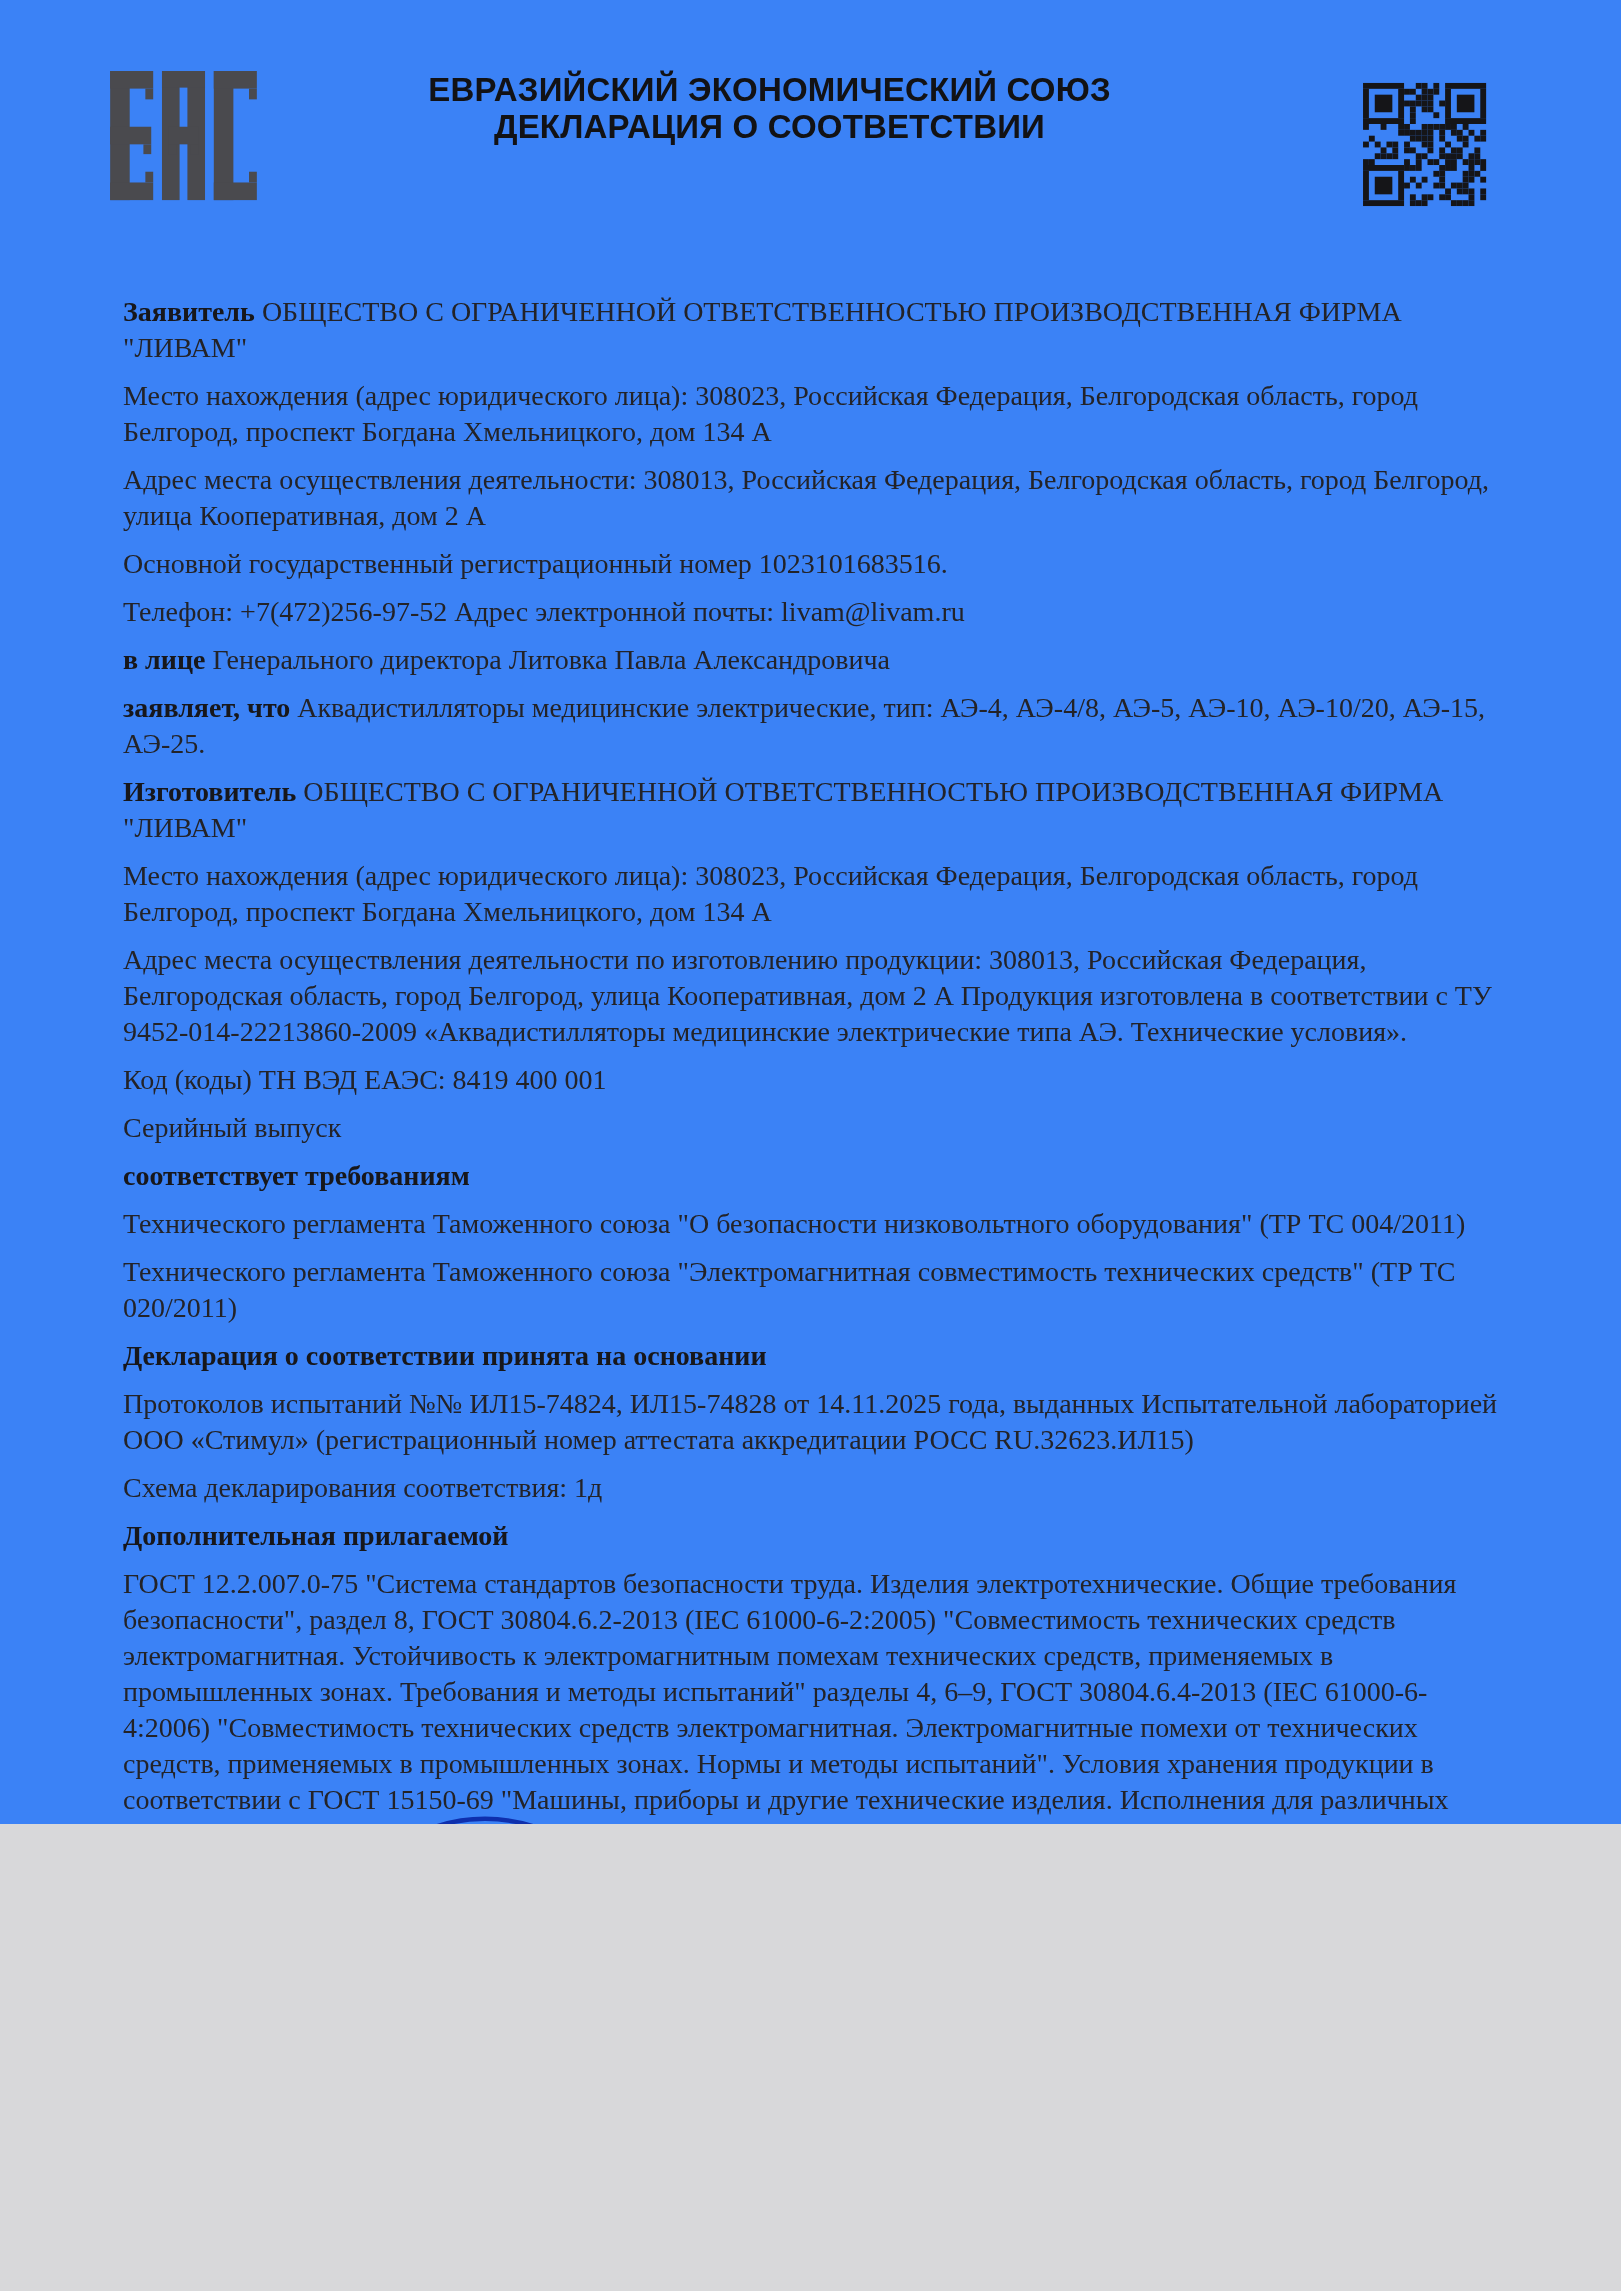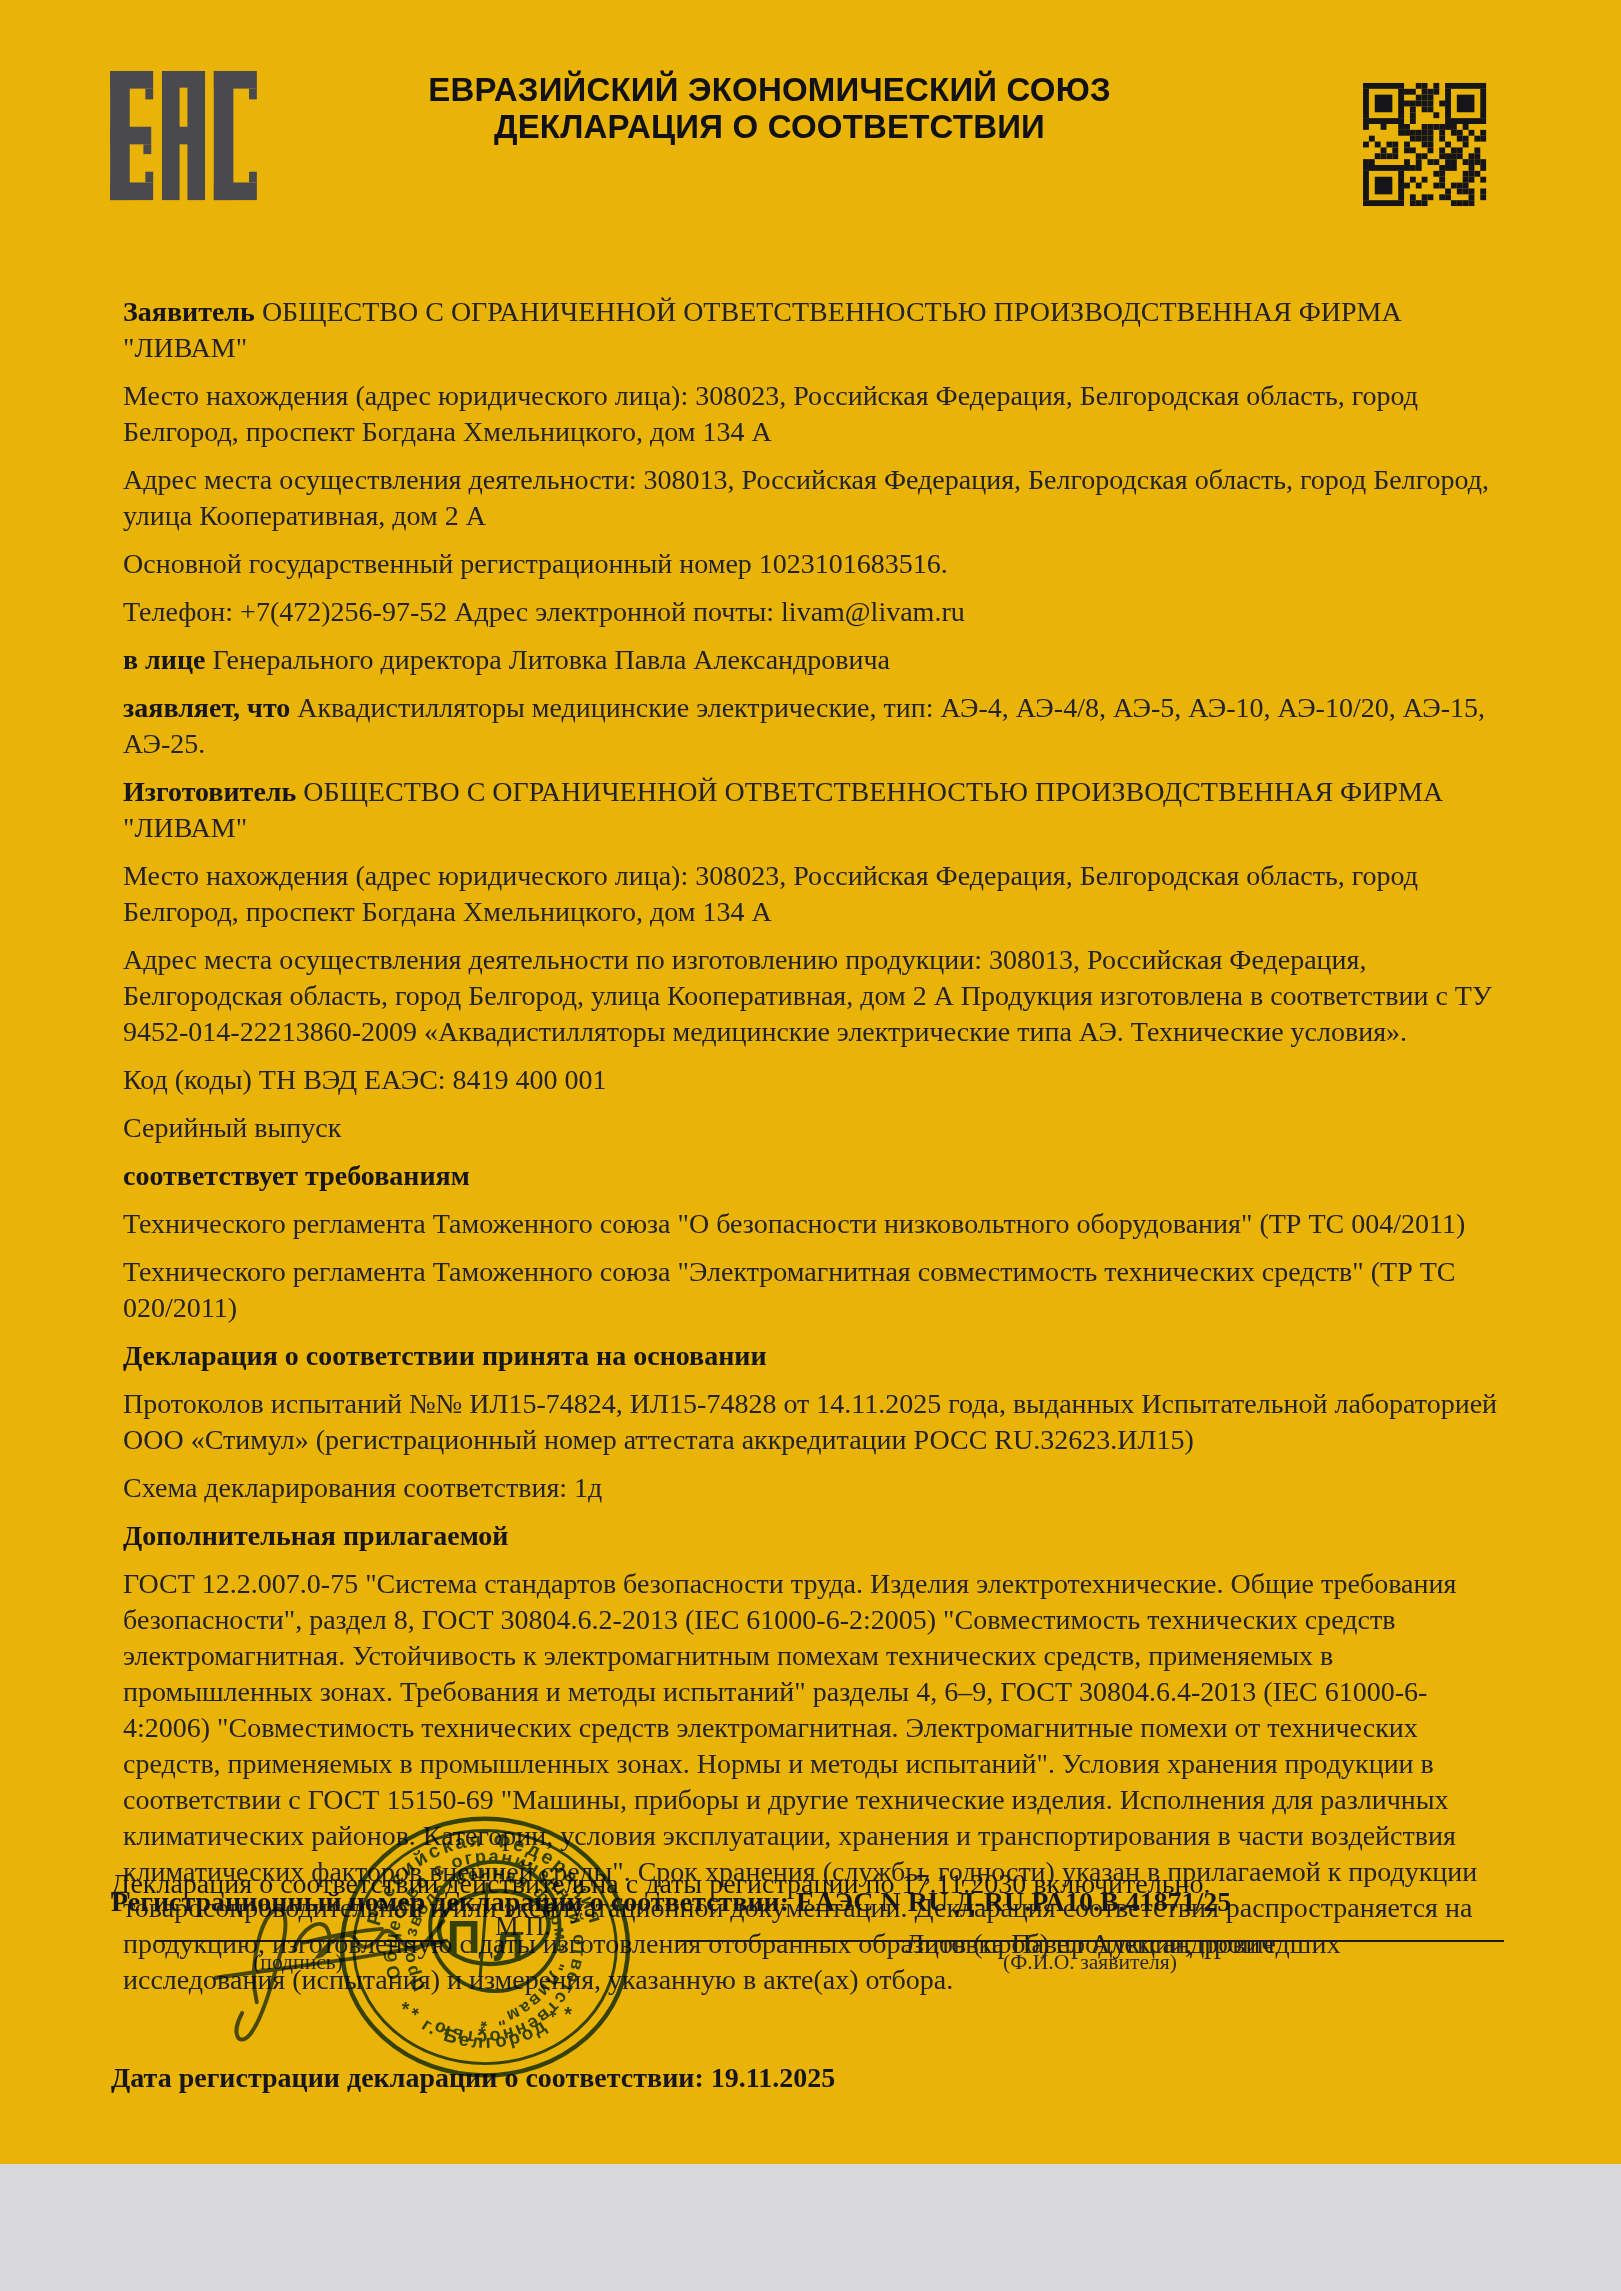--- a/index.html
+++ b/index.html
@@ -1,19 +1,19 @@
 <!DOCTYPE html>
 <html><head>
 <meta charset="utf-8">
 <style>
   * { margin:0; padding:0; box-sizing:border-box; }
   html,body { background:#d8d8da; }
   #page {
-    position:relative; width:1621px; height:2164px;
-    background:#eab308; overflow:hidden;
+    position:relative; width:1621px; height:1824px;
+    background:#3b82f6; overflow:hidden;
     font-family:"Liberation Serif", serif; color:#1f1f23;
   }
   
   #eac-logo { position:absolute; left:110px; top:71px; }
   #doc-title {
     position:absolute; left:338px; top:71px; width:863px;
     text-align:center; font-family:"Liberation Sans", sans-serif;
     font-weight:bold; font-size:33px; line-height:37px; color:#121215;
     letter-spacing:0.2px;
   }

